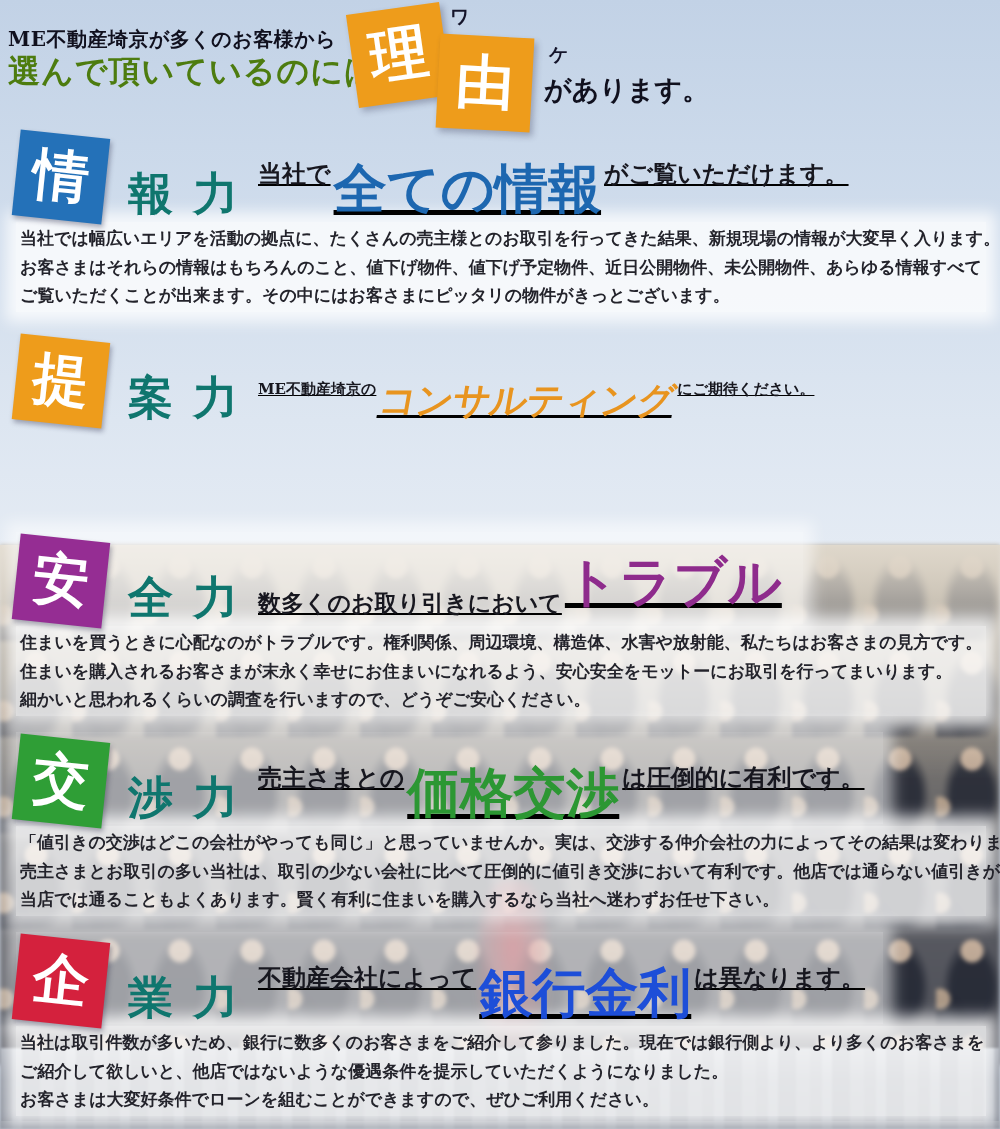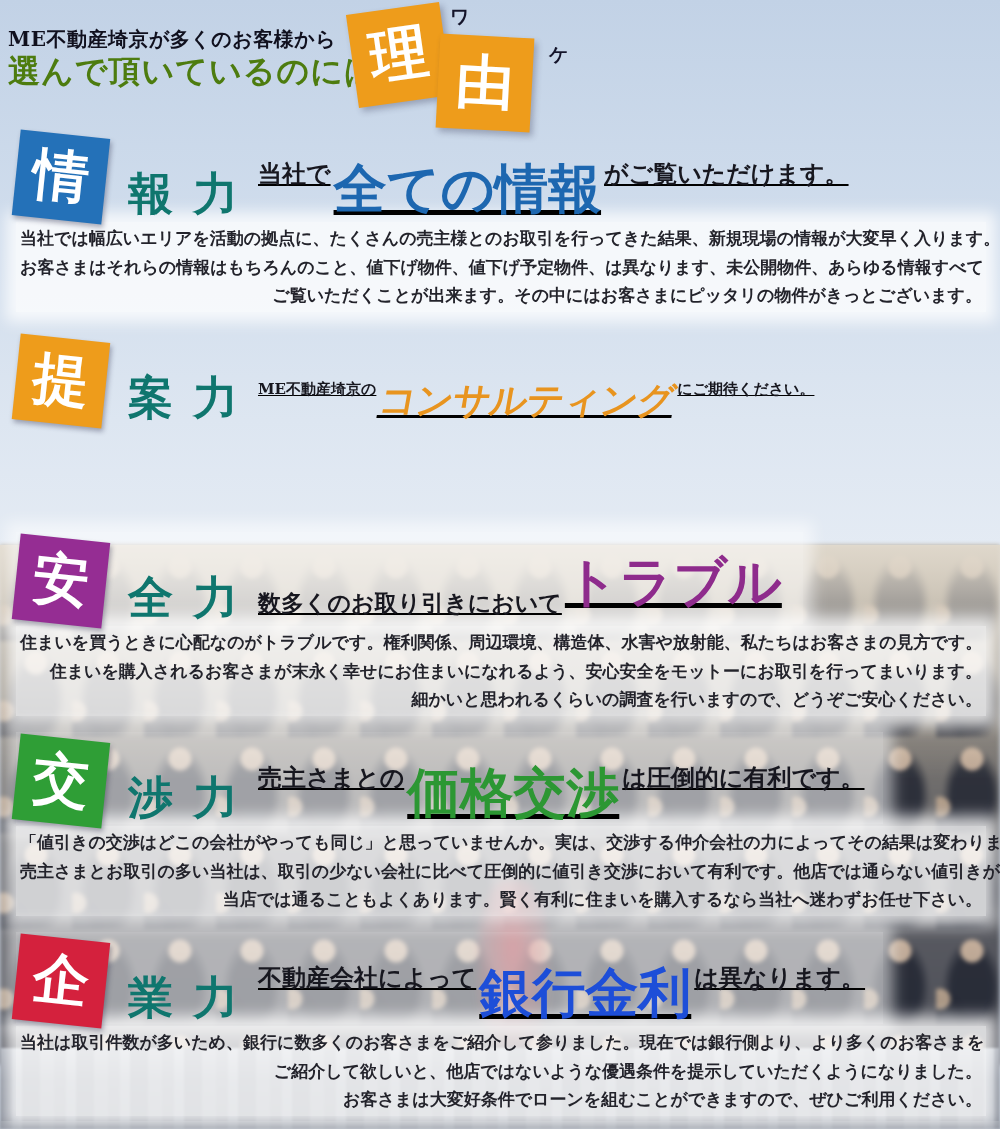--- a/index.html
+++ b/index.html
@@ -56,21 +56,21 @@
   .sec-title{font-size:45px;font-weight:700;letter-spacing:20px;margin-left:22px;line-height:1;
              padding-bottom:4px;color:#0f766e;white-space:nowrap;}
   .headline{display:flex;white-space:nowrap;text-decoration:underline;}
   .hl-pre,.hl-post{font-size:24px;font-weight:700;color:#17171f;line-height:1;padding-bottom:10px;}
   .hl-accent{font-size:53px;font-weight:700;line-height:1;padding-bottom:5px;margin:0 3px;}
   .s2 .hl-pre,.s2 .hl-post{font-size:15px;}
   .s2 .hl-accent{font-size:37px;letter-spacing:-1px;transform:skewX(-10deg);}
   .s3 .hl-pre,.s3 .hl-post{font-size:23px;margin-top:36px;}
   .sec-body{margin-top:2px;font-size:17px;font-weight:600;line-height:1.68;color:#23232b;
             background:rgba(255,255,255,.78);box-shadow:0 0 14px 10px rgba(255,255,255,.78);
-            padding:2px 4px;text-align:right;}
+            padding:2px 4px;}
   .sec-body div{white-space:nowrap;}
   .s1{top:128px;} .s2{top:332px;} .s3{top:532px;} .s4{top:732px;} .s5{top:932px;}
 </style>
 </head>
 <body>
 
 <div class="page">
 
   <div class="bg-sky"></div>
   <div class="bg-photo"></div>
@@ -83,37 +83,38 @@
     <div class="intro-line1">ME不動産埼京が多くのお客様から</div>
     <div class="intro-line2">選んで頂いているのには</div>
     <div class="reason-sq reason-sq1" style="background-color: rgb(238, 156, 27);">
       <span>理</span>
     </div>
     <div class="reason-sq reason-sq2" style="background-color: rgb(238, 156, 27);">
       <span>由</span>
     </div>
     <div class="furi furi1">ワ</div>
     <div class="furi furi2">ケ</div>
+    <div class="intro-suffix">があります。</div>
   </div>
 
   <div class="section s1">
     <div class="sec-head">
       <div class="badge" style="background-color: rgb(36, 113, 184);">
         <span>情</span>
       </div>
       <div class="sec-title">報力</div>
       <div class="headline">
         <span class="hl-pre">当社で</span>
         <span class="hl-accent" style="color: rgb(29, 103, 176);">全ての情報</span>
         <span class="hl-post">がご覧いただけます。</span>
       </div>
     </div>
     <div class="sec-body">
       <div>当社では幅広いエリアを活動の拠点に、たくさんの売主様とのお取引を行ってきた結果、新規現場の情報が大変早く入ります。</div>
-      <div>お客さまはそれらの情報はもちろんのこと、値下げ物件、値下げ予定物件、は異なります、未公開物件、あらゆる情報すべて</div>
+      <div>お客さまはそれらの情報はもちろんのこと、値下げ物件、値下げ予定物件、近日公開物件、未公開物件、あらゆる情報すべて</div>
       <div>ご覧いただくことが出来ます。その中にはお客さまにピッタリの物件がきっとございます。</div>
     </div>
   </div>
 
   <div class="section s2">
     <div class="sec-head">
       <div class="badge" style="background-color: rgb(238, 156, 27);">
         <span>提</span>
       </div>
       <div class="sec-title">案力</div>

